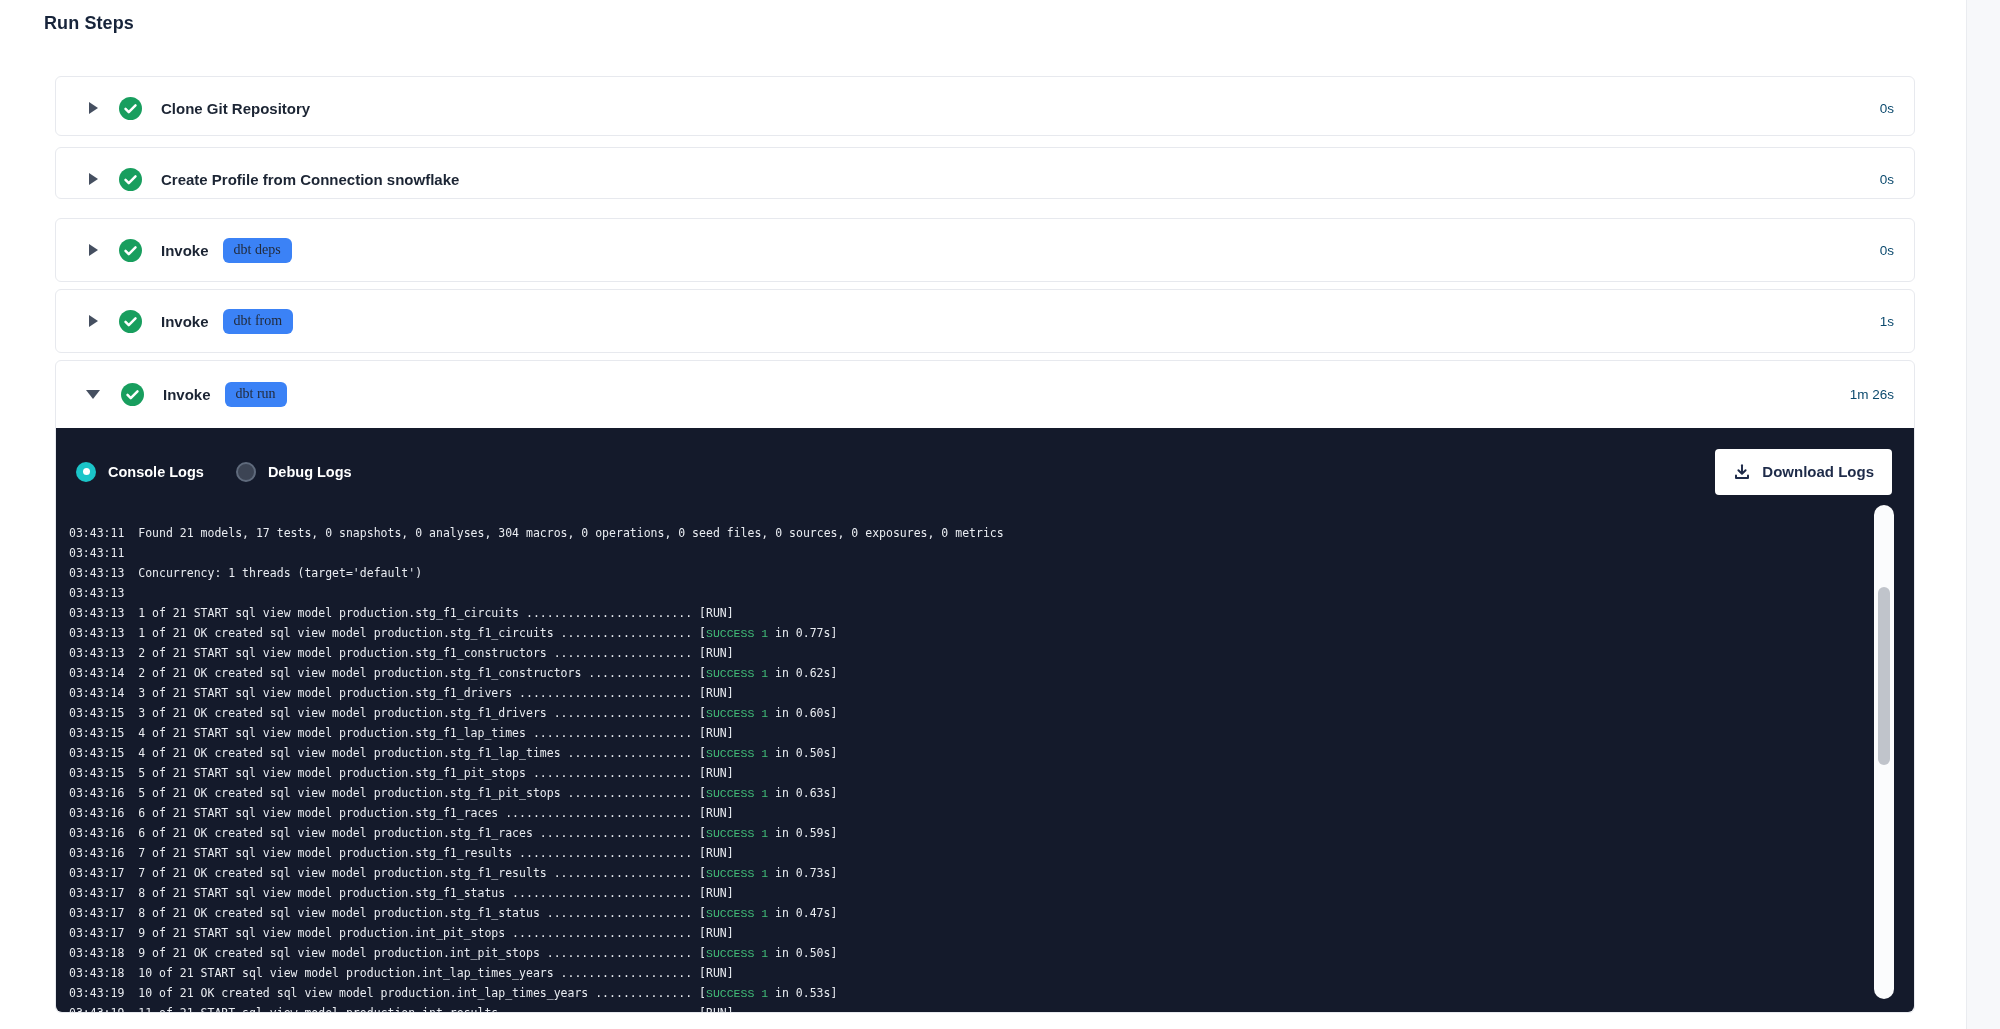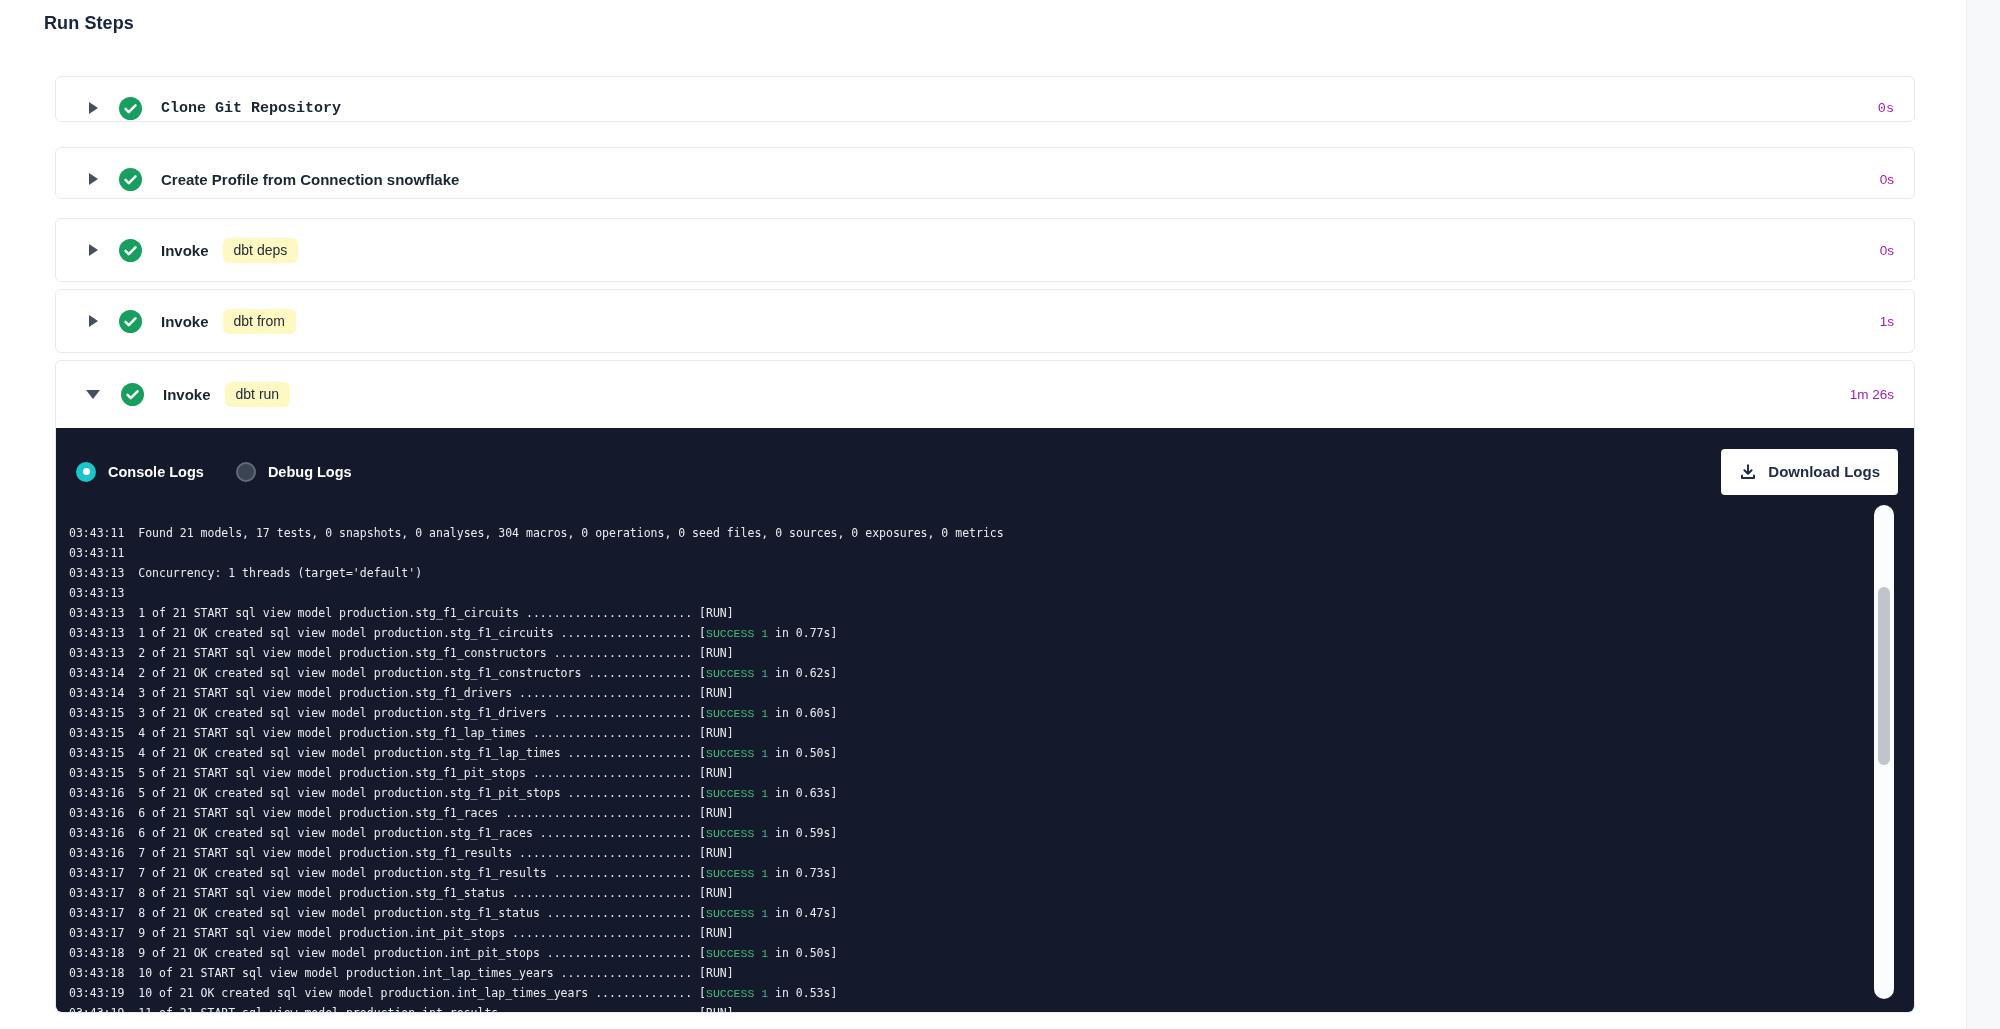--- a/index.html
+++ b/index.html
@@ -29,33 +29,33 @@
     border-left:9px solid #454f60;
   }
   .caret-down {
     width:0; height:0; margin-left:30px; flex:0 0 auto;
     border-left:7px solid transparent; border-right:7px solid transparent;
     border-top:9px solid #454f60;
   }
   .check { margin-left:21px; width:23px; height:23px; flex:0 0 auto; }
   .step-label { margin-left:19px; font-size:15px; font-weight:700; color:#1c2534; }
   .chip {
-    margin-left:14px; font-family:Liberation Sans, sans-serif;
-    font-size:14px; color:#222b3c; background:#fef9c3;
+    margin-left:14px; font-family:Liberation Serif, serif;
+    font-size:14px; color:#222b3c; background:#3b82f6;
     border-radius:6px; padding:4px 11px 5px;
   }
-  .duration { margin-left:auto; margin-right:20px; font-size:13.5px; color:#a21caf; }
+  .duration { margin-left:auto; margin-right:20px; font-size:13.5px; color:#0c4a6e; }
 
   
   .console-panel {
     position:absolute; left:0; right:0; top:67px; bottom:0;
     background:#141a2b; border-radius:0 0 6px 6px; overflow:hidden;
   }
   .panel-controls {
-    position:absolute; top:21px; left:20px; right:16px; height:45px;
+    position:absolute; top:21px; left:20px; right:22px; height:45px;
     display:flex; align-items:center;
   }
   .radio-opt { display:flex; align-items:center; cursor:pointer; }
   .radio-opt + .radio-opt { margin-left:32px; }
   .radio {
     width:20px; height:20px; border-radius:50%; box-sizing:border-box;
     display:flex; align-items:center; justify-content:center; flex:0 0 auto;
   }
   .radio.sel { background:#1bc5c9; }
   .radio.sel .dot { width:7px; height:7px; border-radius:50%; background:#ffffff; }
@@ -89,21 +89,21 @@
     position:absolute; left:4px; width:12px; top:82px; height:178px;
     background:#c0c4cb; border-radius:6px; cursor:pointer;
   }
 </style>
 </head>
 <body>
 
 <div class="page-title">Run Steps</div>
 <div class="right-gutter"></div>
 
-<div class="card" style="top:76px; height:46px;font-family:Liberation Mono, monospace;">
+<div class="card" style="top:76px; height:60px;">
   <div class="step-header">
     <span class="caret-right"></span>
     <svg class="check" viewBox="0 0 24 24">
       <circle cx="12" cy="12" r="12" fill="#189e5e"></circle>
       <path d="M6.8 12.4l3.4 3.4 7-7" fill="none" stroke="#ffffff" stroke-width="2.6" stroke-linecap="round" stroke-linejoin="round"></path>
     </svg>
     <span class="step-label">Clone Git Repository</span>
     <span class="duration">0s</span>
   </div>
 </div>

